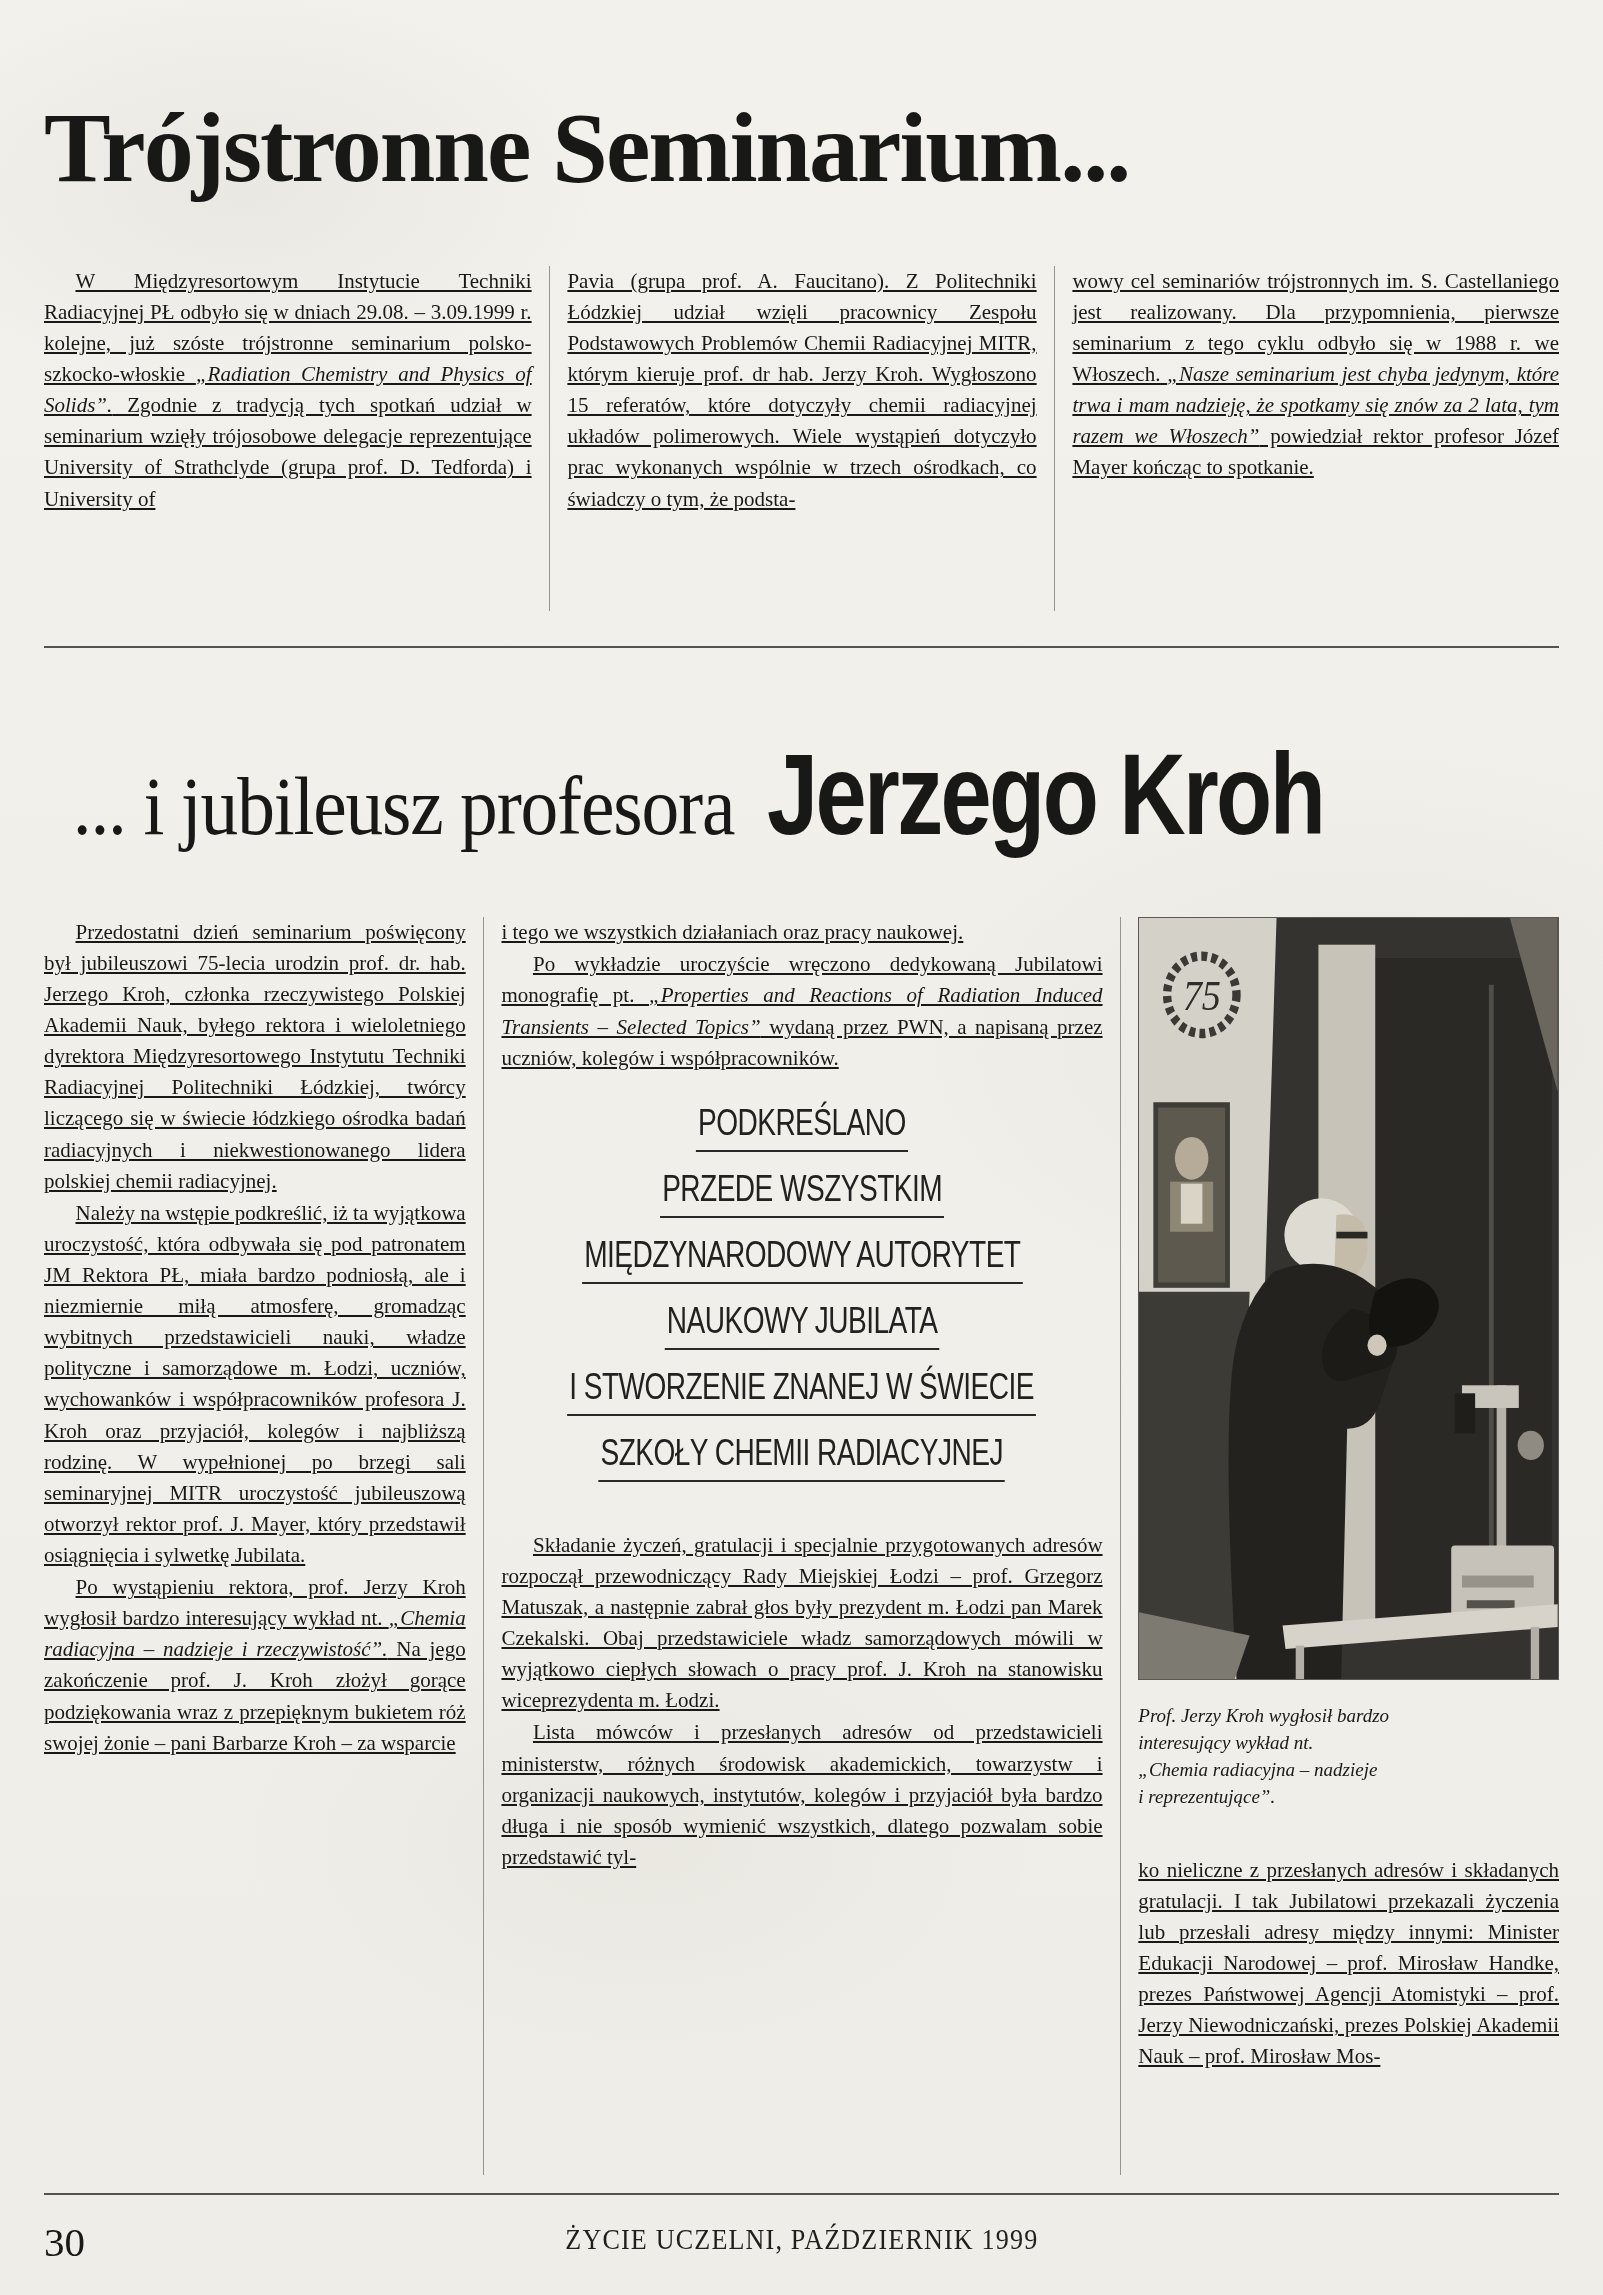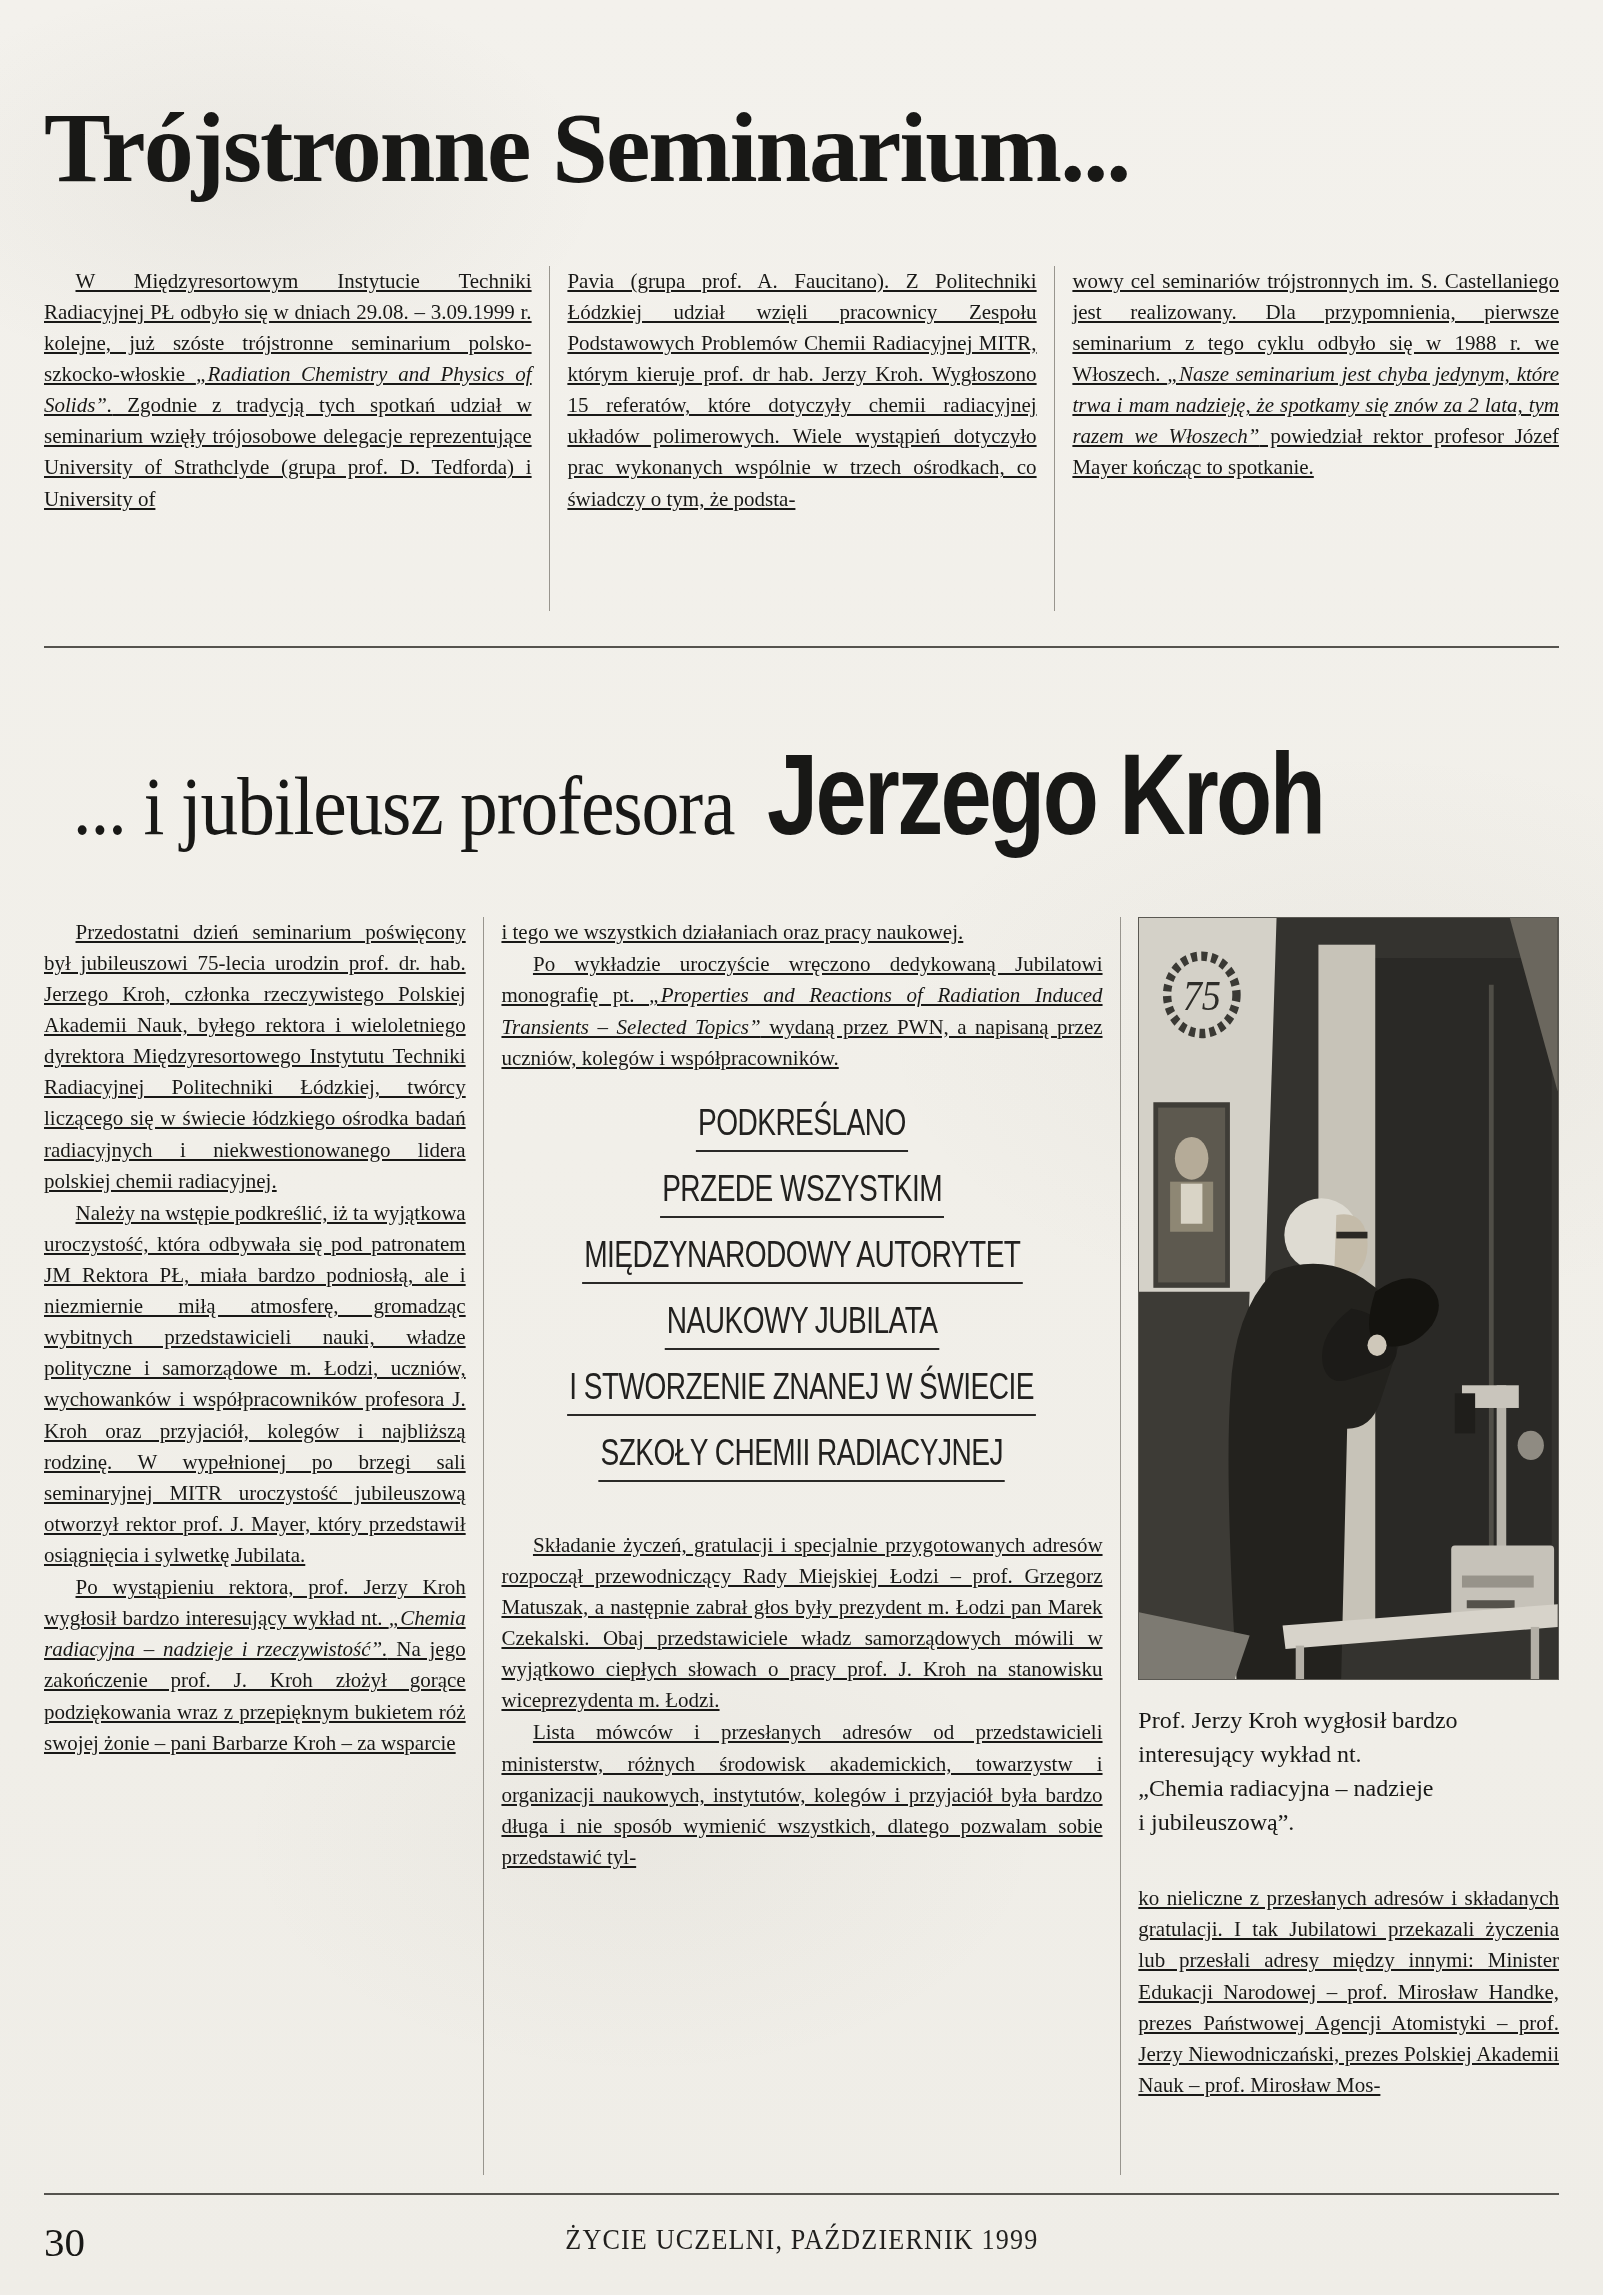--- a/index.html
+++ b/index.html
@@ -79,21 +79,21 @@
     margin-bottom:16px;
     transform:scaleX(0.78);transform-origin:50% 50%;
   }
   .photo{
     width:100%;height:763px;display:block;
     border:1.3px solid #5a5852;box-sizing:border-box;
     background:#2e2d2b;
   }
   .caption{
     margin-top:23px;
-    font-size:24px;line-height:1.42;
+    font-style:italic;font-size:19px;line-height:1.42;
   }
   .caption span{display:block;}
   .col3-cont{margin-top:44px;}
   .footer{
     position:absolute;left:44px;right:44px;bottom:30px;
     border-top:2px solid #55534e;
     padding-top:23px;
   }
   .footer-row{position:relative;height:47px;}
   .page-num{
@@ -207,21 +207,21 @@
         <rect x="262" y="1090" width="14" height="50" fill="#b3afa6"></rect>
         <rect x="655" y="1062" width="14" height="78" fill="#b3afa6"></rect>
 
         <polygon points="0,1140 160,1140 185,1075 0,1040" fill="#7d7a72"></polygon>
       </svg>
 
       <div class="caption">
         <span>Prof. Jerzy Kroh wygłosił bardzo</span>
         <span>interesujący wykład nt.</span>
         <span>„Chemia radiacyjna – nadzieje</span>
-        <span>i jubileuszową”.</span>
+        <span>i reprezentujące”.</span>
       </div>
 
       <p class="col3-cont">ko nieliczne z przesłanych adresów i składanych gratulacji. I tak Jubilatowi przekazali życzenia lub przesłali adresy między innymi: Minister Edukacji Narodowej – prof. Mirosław Handke, prezes Państwowej Agencji Atomistyki – prof. Jerzy Niewodniczański, prezes Polskiej Akademii Nauk – prof. Mirosław Mos-</p>
     </div>
   </div>
 
   <div class="footer">
     <div class="footer-row">
       <span class="page-num">30</span>
       <span class="issue"><span>ŻYCIE UCZELNI,  PAŹDZIERNIK  1999</span></span>

